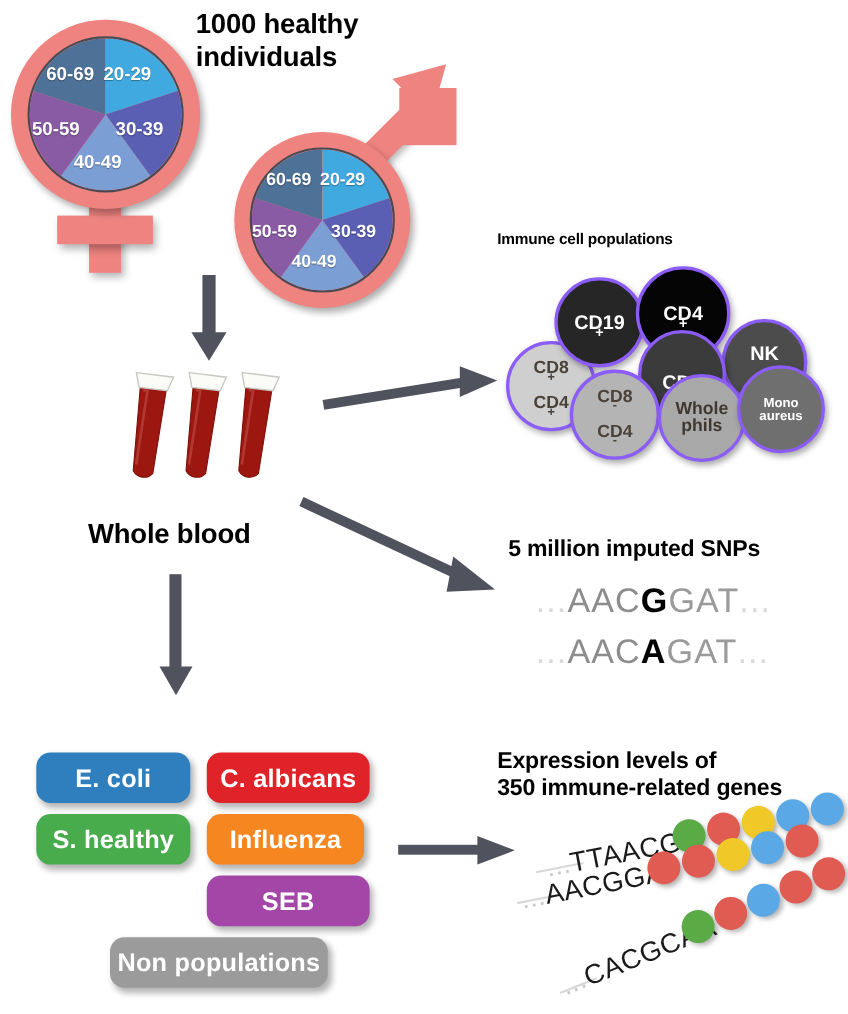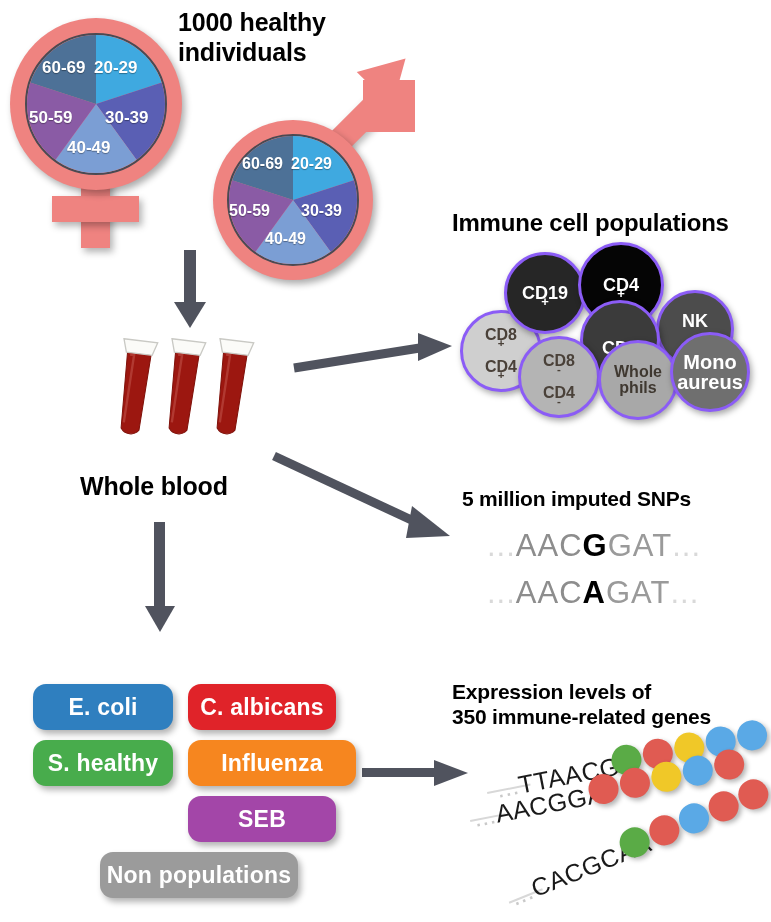--- a/index.html
+++ b/index.html
@@ -163,21 +163,21 @@
     </svg>
   </div>
 
   <div class="abs arrow" style="left:362px;top:755px;">
     <svg width="110" height="40" viewBox="0 0 110 40">
       <rect x="0" y="13" width="78" height="9" fill="#50535e"></rect>
       <polygon points="72,5 106,18 72,31" fill="#50535e"></polygon>
     </svg>
   </div>
 
-  <div class="abs heading" style="left:452px;top:209px;width:310px;font-size:24px;">Immune cell populations</div>
+  <div class="abs heading" style="left:452px;top:209px;width:310px;font-size:14px;">Immune cell populations</div>
 
   <div class="abs" style="left:452px;top:240px;width:300px;height:180px;">
 
     <div class="cell" style="left:8px;top:70px;width:82px;height:82px;background:#cfcfcf;color:#4a4139;font-size:16px;">
       <div>
         <span style="display:inline;">CD8</span><span class="sup">+</span><br>
         <span style="display:inline;">CD4</span><span class="sup">+</span>
       </div>
     </div>
 
@@ -206,21 +206,21 @@
       </div>
     </div>
 
     <div class="cell" style="left:146px;top:100px;width:80px;height:80px;background:#a8a8a8;color:#3f3830;font-size:16px;">
       <div>
         <span>Whole</span>
         <span>phils</span>
       </div>
     </div>
 
-    <div class="cell" style="left:218px;top:92px;width:80px;height:80px;background:#6f6f6f;color:#fff;font-size:20px;">
+    <div class="cell" style="left:218px;top:92px;width:80px;height:80px;background:#6f6f6f;color:#fff;font-size:12px;">
       <div>
         <span>Mono</span>
         <span>aureus</span>
       </div>
     </div>
   </div>
 
   <div class="abs heading" style="left:462px;top:487px;width:300px;font-size:21px;">5 million imputed SNPs</div>
 
   <div class="snp-row" style="left:487px;top:528px;">
@@ -241,21 +241,21 @@
 
   <div class="pill" style="left:188px;top:684px;width:148px;height:46px;background:#e02329;">
     <span>C. albicans</span>
     </div>
   <div class="pill" style="left:33px;top:684px;width:140px;height:46px;background:#2f7fbf;">
     <span>E. coli</span>
     </div>
   <div class="pill" style="left:33px;top:740px;width:140px;height:46px;background:#48ac4c;">
     <span>S. healthy</span>
     </div>
-  <div class="pill" style="left:188px;top:740px;width:168px;height:46px;background:#f6861f;">
+  <div class="pill" style="left:188px;top:740px;width:143px;height:46px;background:#f6861f;">
     <span>Influenza</span>
     </div>
   <div class="pill" style="left:188px;top:796px;width:148px;height:46px;background:#a346a8;">
     <span>SEB</span>
     </div>
   <div class="pill" style="left:100px;top:852px;width:198px;height:46px;background:#9b9b9b;">
     <span>Non populations</span>
     </div>
 
   <div class="abs heading" style="left:452px;top:680px;width:312px;font-size:21px;">

